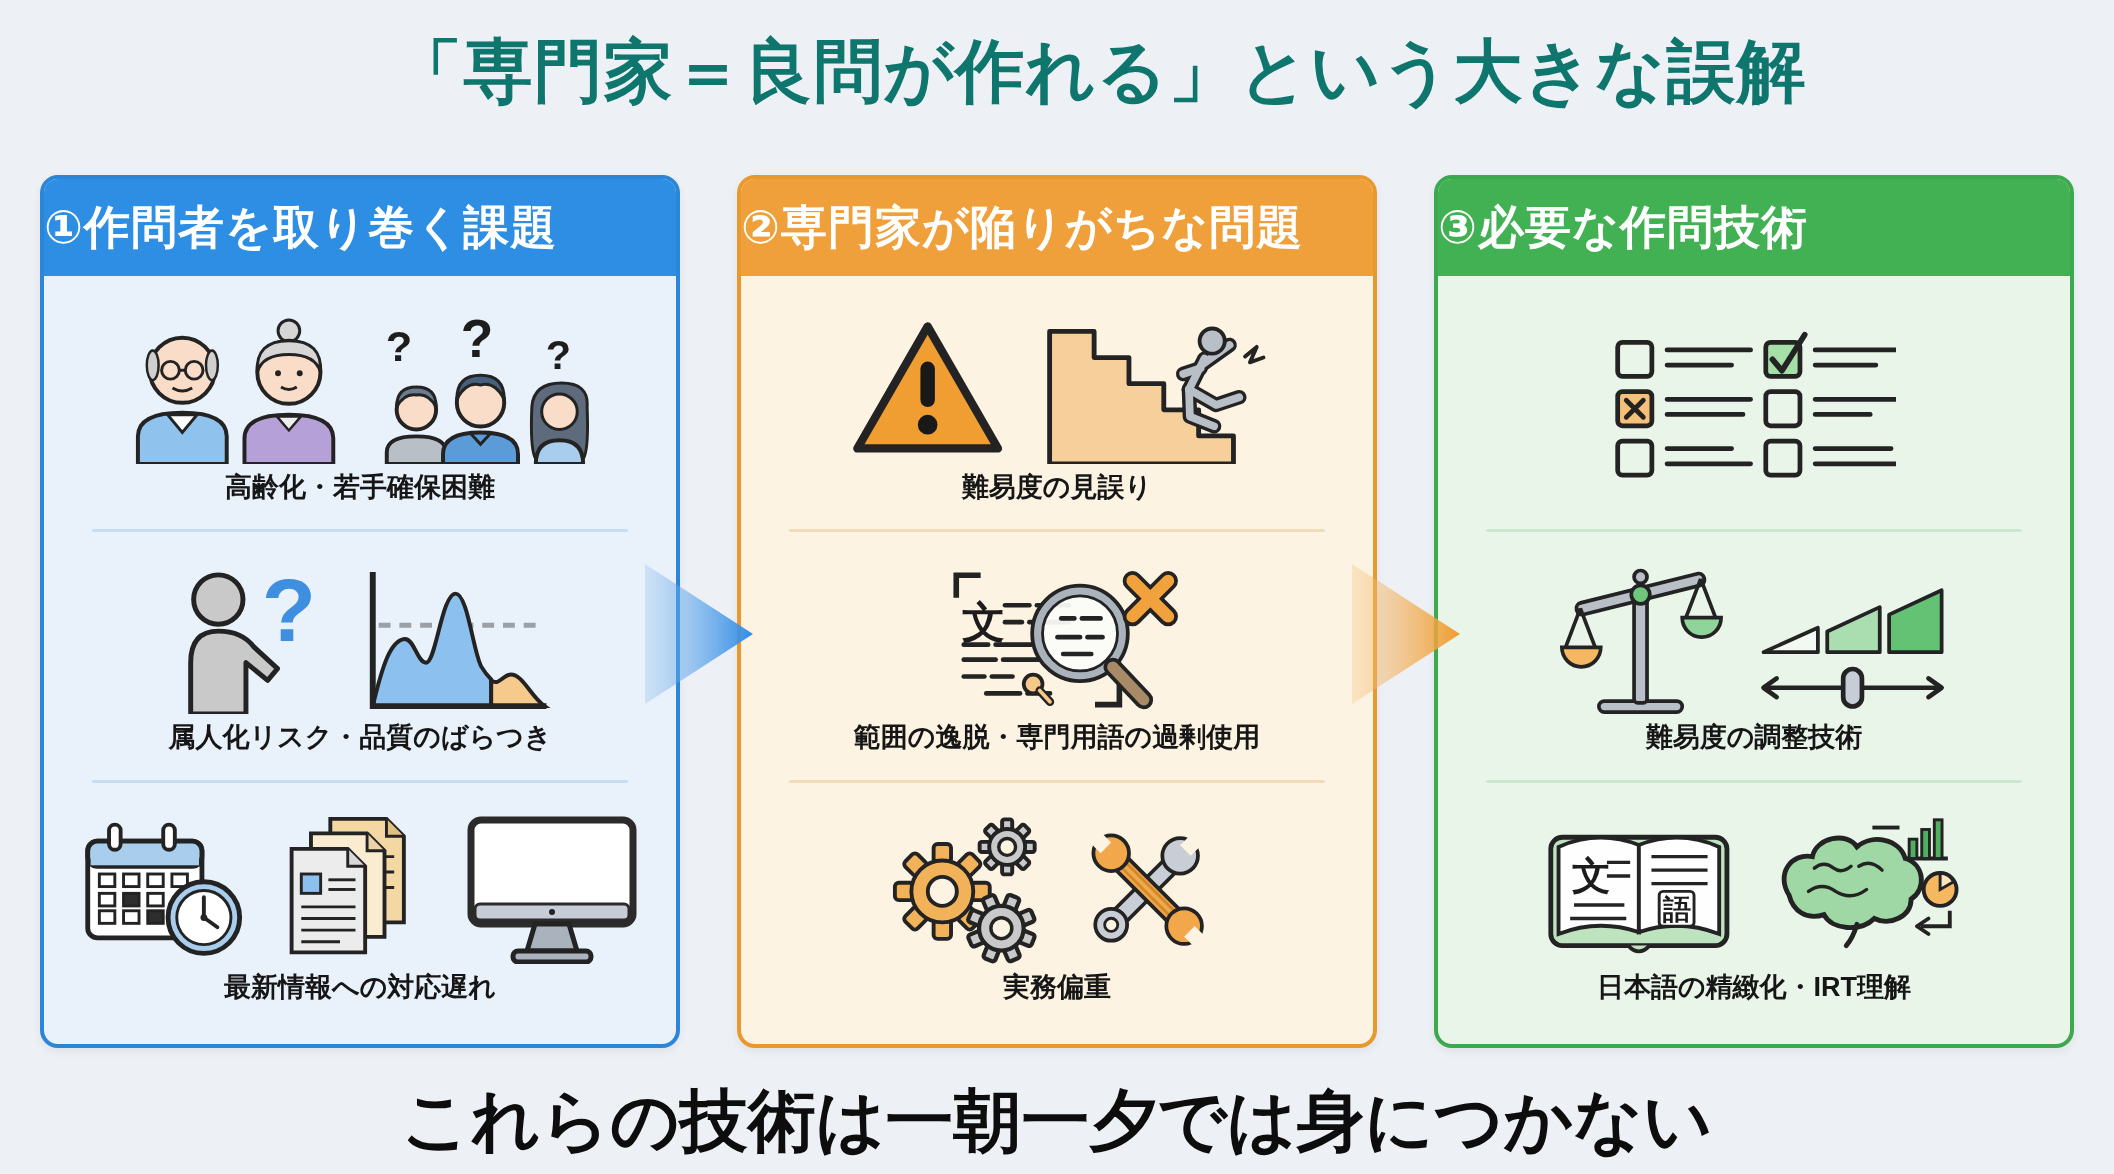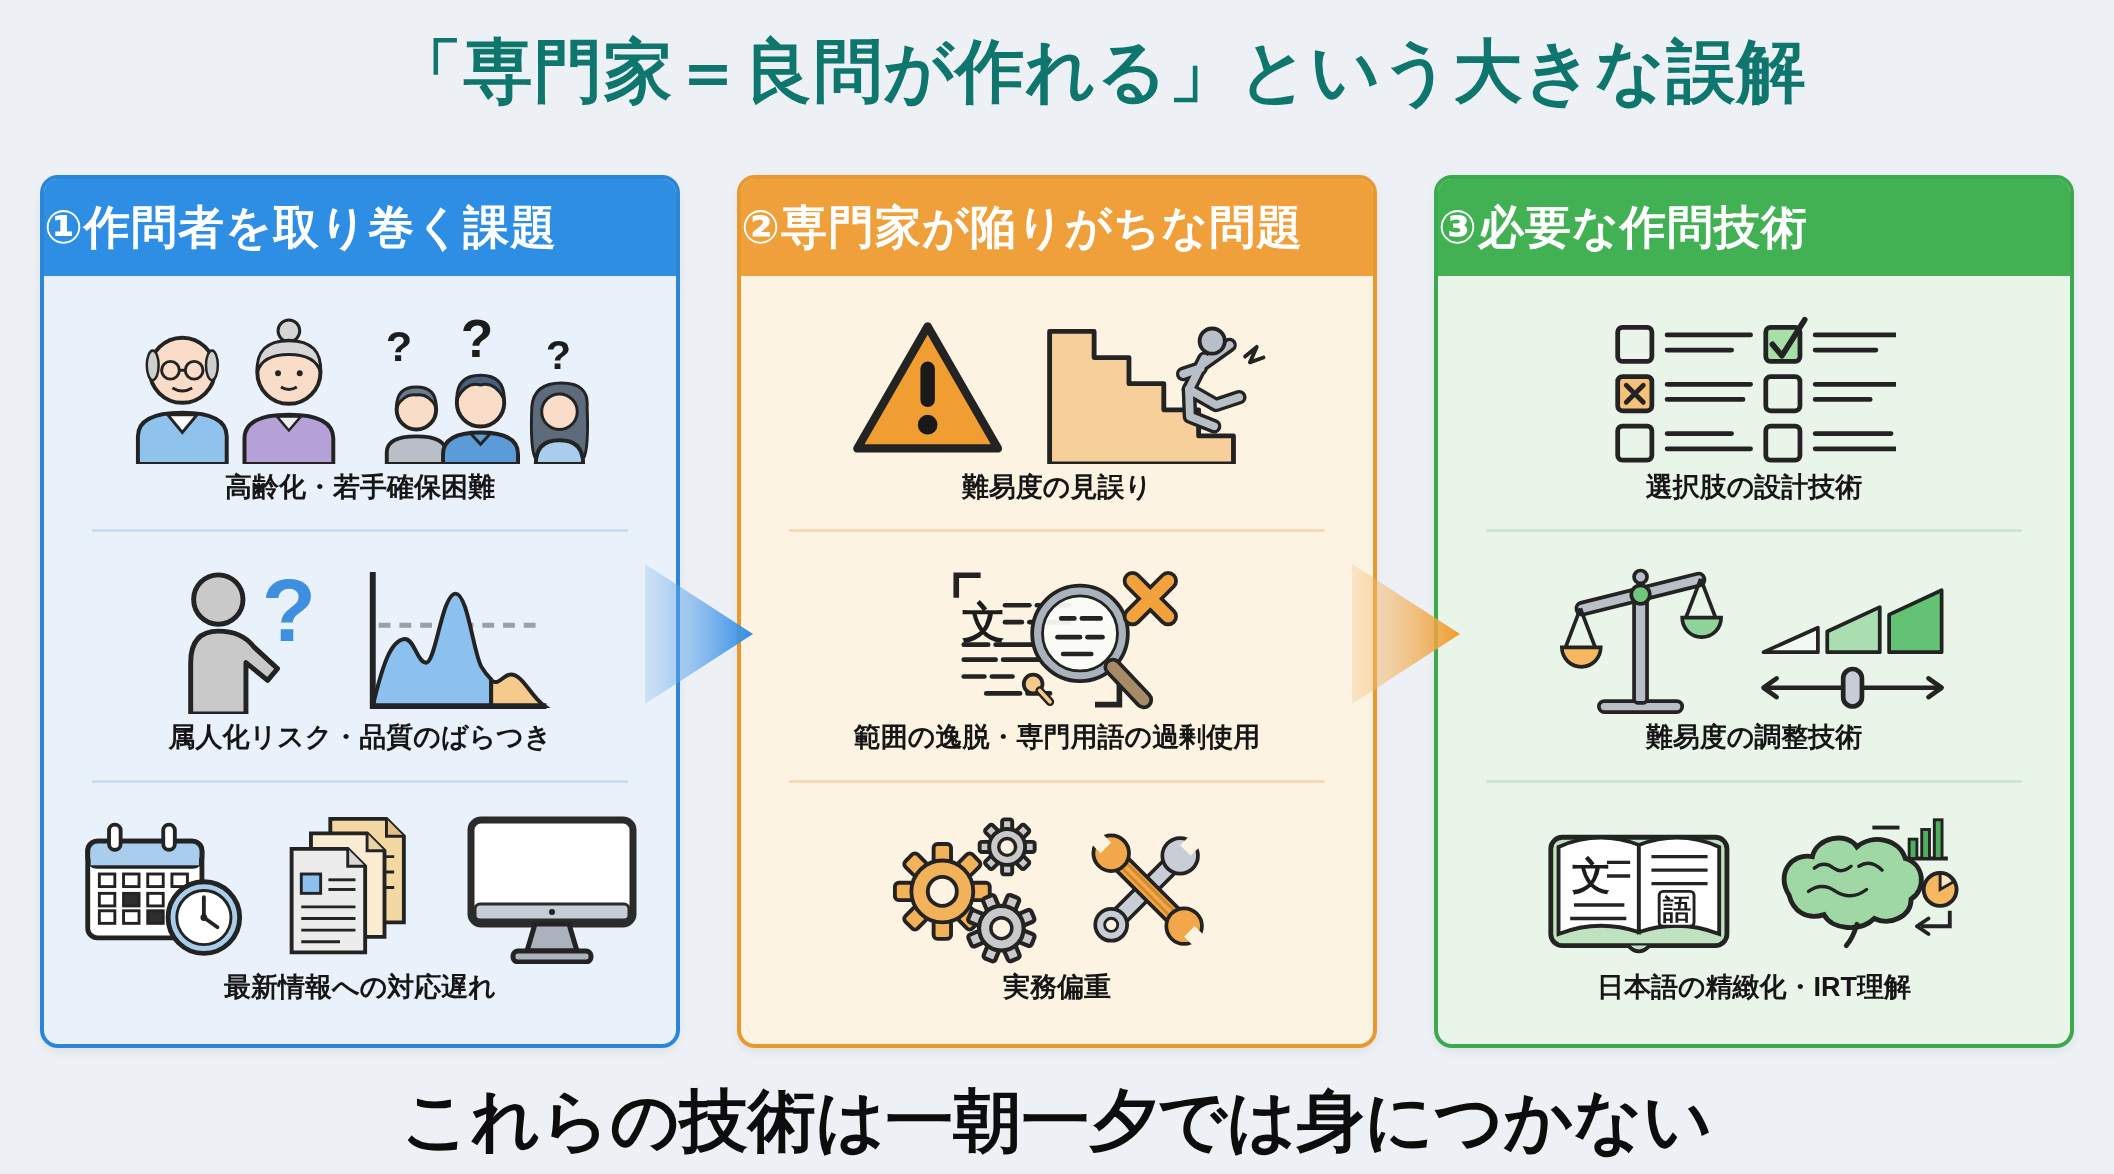--- a/index.html
+++ b/index.html
@@ -373,21 +373,20 @@
               <rect x="0" y="14" width="36" height="36" rx="5" fill="#a7dfa9" stroke-width="5"></rect>
               <path d="M7,32 L17,44 L41,6" fill="none" stroke-width="6" stroke-linejoin="round"></path>
               <path d="M52,22 H140 M52,38 H116" stroke-width="5"></path>
               <rect x="0" y="66" width="36" height="36" rx="5" fill="none" stroke-width="5"></rect>
               <path d="M52,74 H140 M52,90 H110" stroke-width="5"></path>
               <rect x="0" y="118" width="36" height="36" rx="5" fill="none" stroke-width="5"></rect>
               <path d="M52,126 H132 M52,142 H140" stroke-width="5"></path>
             </g>
           </svg>
         </div>
-        <div class="item-label">選択肢の設計技術</div>
       </div>
 
       <div class="divider"></div>
 
       <div class="item">
         <div class="item-icons">
           <svg viewBox="0 0 180 162">
             <rect x="42" y="148" width="90" height="12" rx="6" fill="#b9bfc6" stroke="#232323" stroke-width="4"></rect>
             <rect x="80" y="36" width="14" height="114" rx="4" fill="#b9bfc6" stroke="#232323" stroke-width="4"></rect>
             <circle cx="87" cy="14" r="7" fill="#b9bfc6" stroke="#232323" stroke-width="4"></circle>

